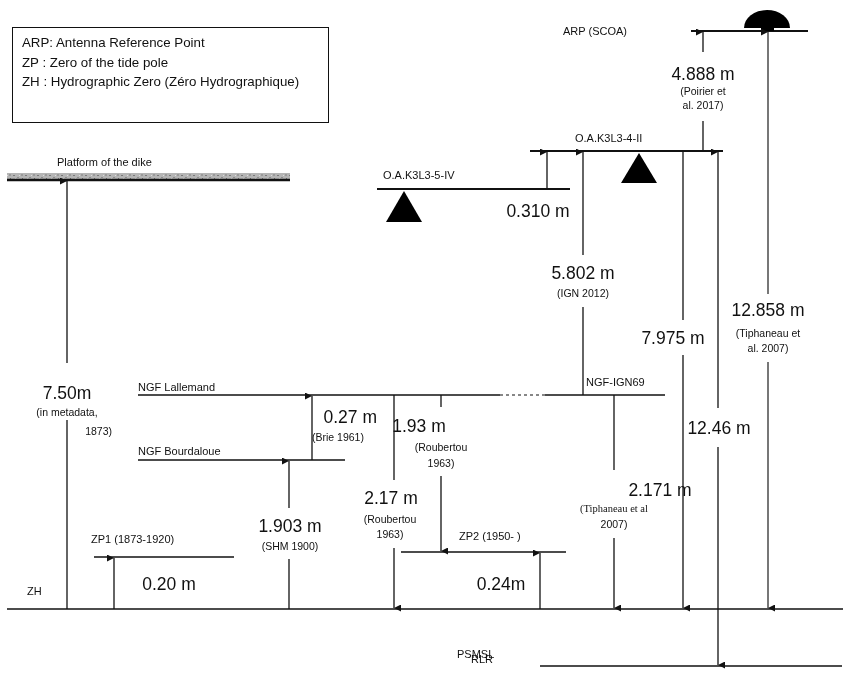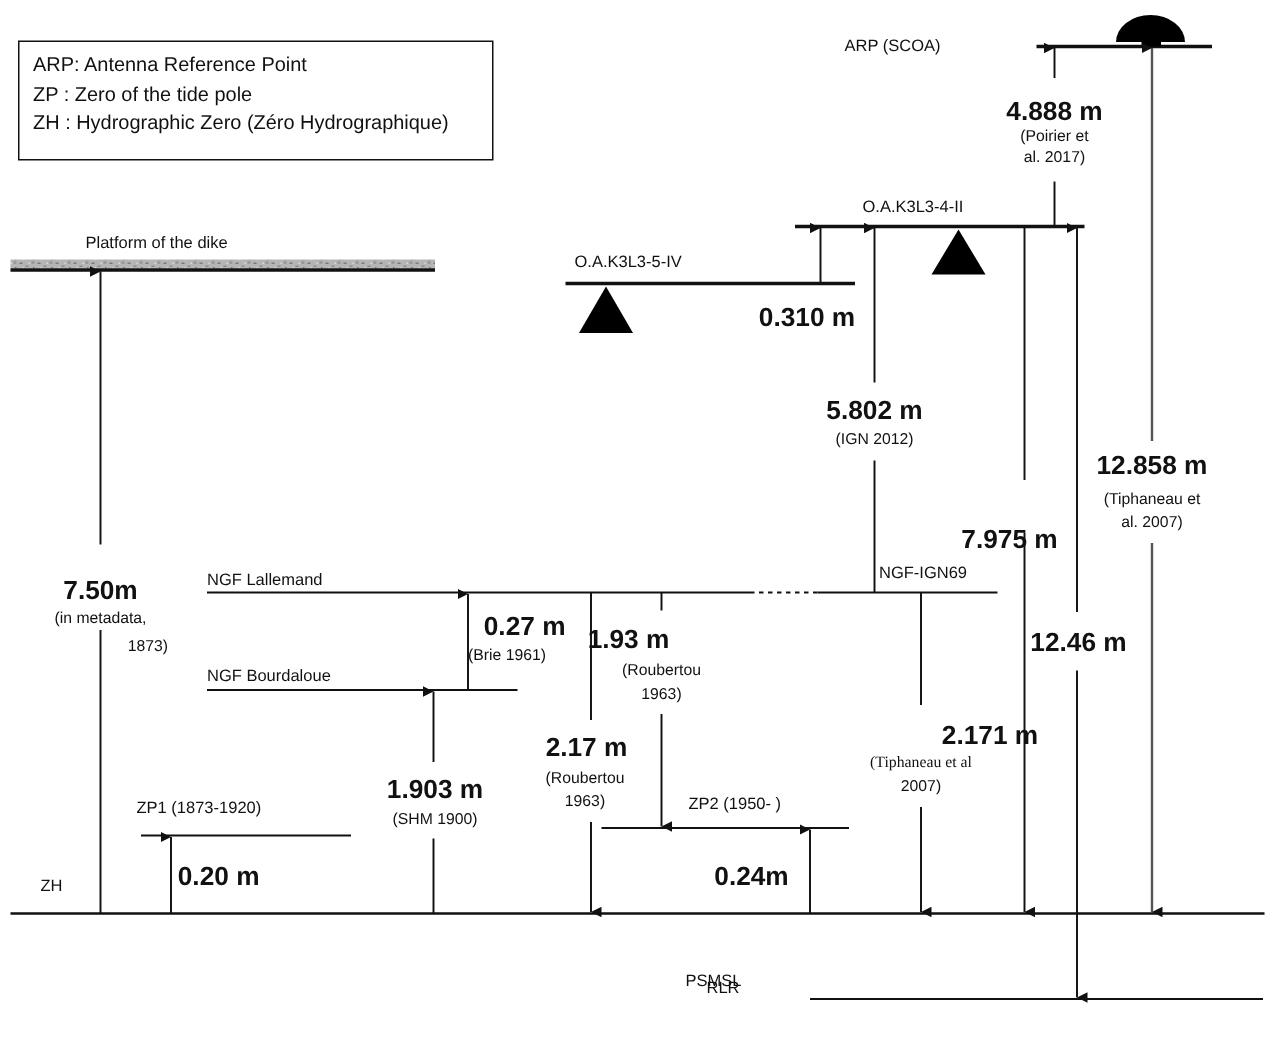--- a/index.html
+++ b/index.html
@@ -1,24 +1,24 @@
 <!DOCTYPE html>
 <html><head>
 <meta charset="utf-8">
 <style>
   html, body { margin: 0; padding: 0; background: #ffffff; }
   body { width: 850px; height: 693px; position: relative; overflow: hidden;
          font-family: "Liberation Sans", "DejaVu Sans", sans-serif; color: #111; }
   svg { position: absolute; left: 0; top: 0; }
-  .legend-box { position: absolute; left: 12px; top: 27px; width: 317px; height: 80px;
+  .legend-box { position: absolute; left: 12px; top: 27px; width: 317px; height: 96px;
                 border: 1.3px solid #111; box-sizing: border-box; padding: 5px 0 0 9px;
                 font-size: 13.3px; line-height: 19.5px; }
   .legend-box div { white-space: nowrap; }
   .lbl { position: absolute; white-space: nowrap; font-size: 11px; line-height: 18px; }
-  .val { position: absolute; white-space: nowrap; font-size: 17.5px; line-height: 18px; text-align: center; font-weight: bold; }
+  .val { position: absolute; white-space: nowrap; font-size: 17.5px; line-height: 18px; text-align: center; }
   .src { position: absolute; white-space: nowrap; font-size: 10.5px; line-height: 14px; text-align: center; }
 </style>
 </head>
 <body>
 
 <div class="legend-box">
   <div>ARP: Antenna  Reference Point</div>
   <div>ZP : Zero of the tide pole</div>
   <div>ZH : Hydrographic Zero (Zéro Hydrographique)</div>
 </div>
@@ -141,21 +141,21 @@
 
 <div class="val" style="left:668px;top:65px;width:70px;">4.888 m</div>
 <div class="src" style="left:663px;top:84px;width:80px;">(Poirier et</div>
 <div class="src" style="left:663px;top:98px;width:80px;">al. 2017)</div>
 
 <div class="val" style="left:503px;top:202px;width:70px;">0.310 m</div>
 
 <div class="val" style="left:547px;top:264px;width:72px;">5.802 m</div>
 <div class="src" style="left:543px;top:286px;width:80px;">(IGN 2012)</div>
 
-<div class="val" style="left:633px;top:329px;width:80px;margin-top:21px;">7.975 m</div>
+<div class="val" style="left:633px;top:329px;width:80px;">7.975 m</div>
 
 <div class="val" style="left:725px;top:301px;width:86px;text-align:center;">12.858 m</div>
 <div class="src" style="left:723px;top:326px;width:90px;">(Tiphaneau et</div>
 <div class="src" style="left:723px;top:341px;width:90px;">al. 2007)</div>
 
 <div class="val" style="left:681px;top:419px;width:76px;">12.46 m</div>
 
 <div class="val" style="left:33px;top:384px;width:68px;">7.50m</div>
 <div class="src" style="left:22px;top:405px;width:90px;">(in metadata,</div>
 <div class="src" style="left:22px;top:424px;width:90px;text-align:right;">1873)</div>
@@ -171,15 +171,15 @@
 <div class="src" style="left:348px;top:512px;width:84px;">(Roubertou</div>
 <div class="src" style="left:348px;top:527px;width:84px;">1963)</div>
 
 <div class="val" style="left:576px;top:481px;width:76px;margin-left:46px;">2.171 m</div>
 <div class="src" style="left:564px;top:502px;width:100px;font-family:Liberation Serif, serif;">(Tiphaneau et al</div>
 <div class="src" style="left:564px;top:517px;width:100px;">2007)</div>
 
 <div class="val" style="left:252px;top:517px;width:76px;">1.903 m</div>
 <div class="src" style="left:250px;top:539px;width:80px;">(SHM 1900)</div>
 
-<div class="val" style="left:107px;top:575px;width:66px;text-align:right;">0.20 m</div>
+<div class="val" style="left:136px;top:575px;width:66px;">0.20 m</div>
 
 <div class="val" style="left:468px;top:575px;width:66px;">0.24m</div>
 
 </body></html>

